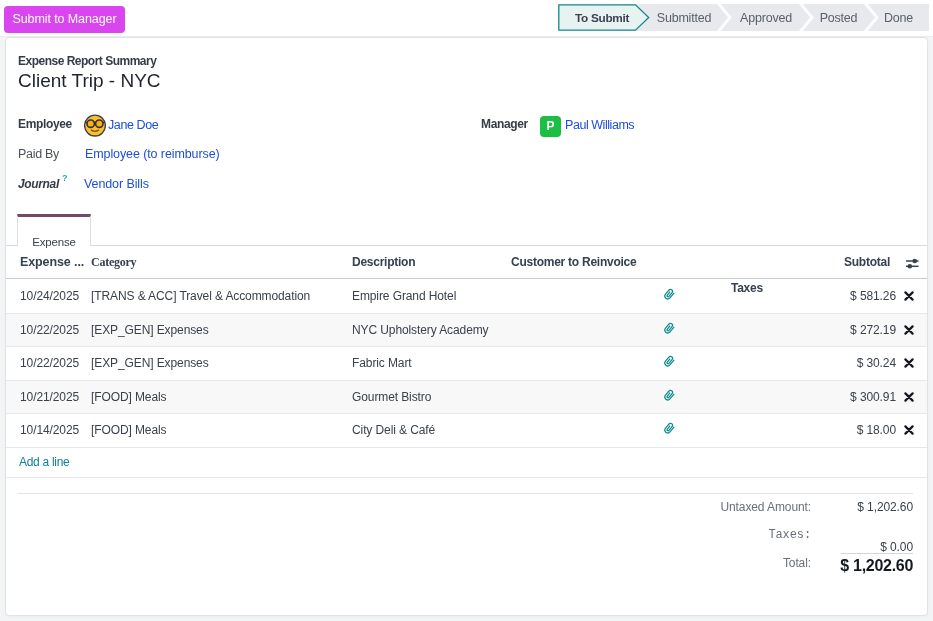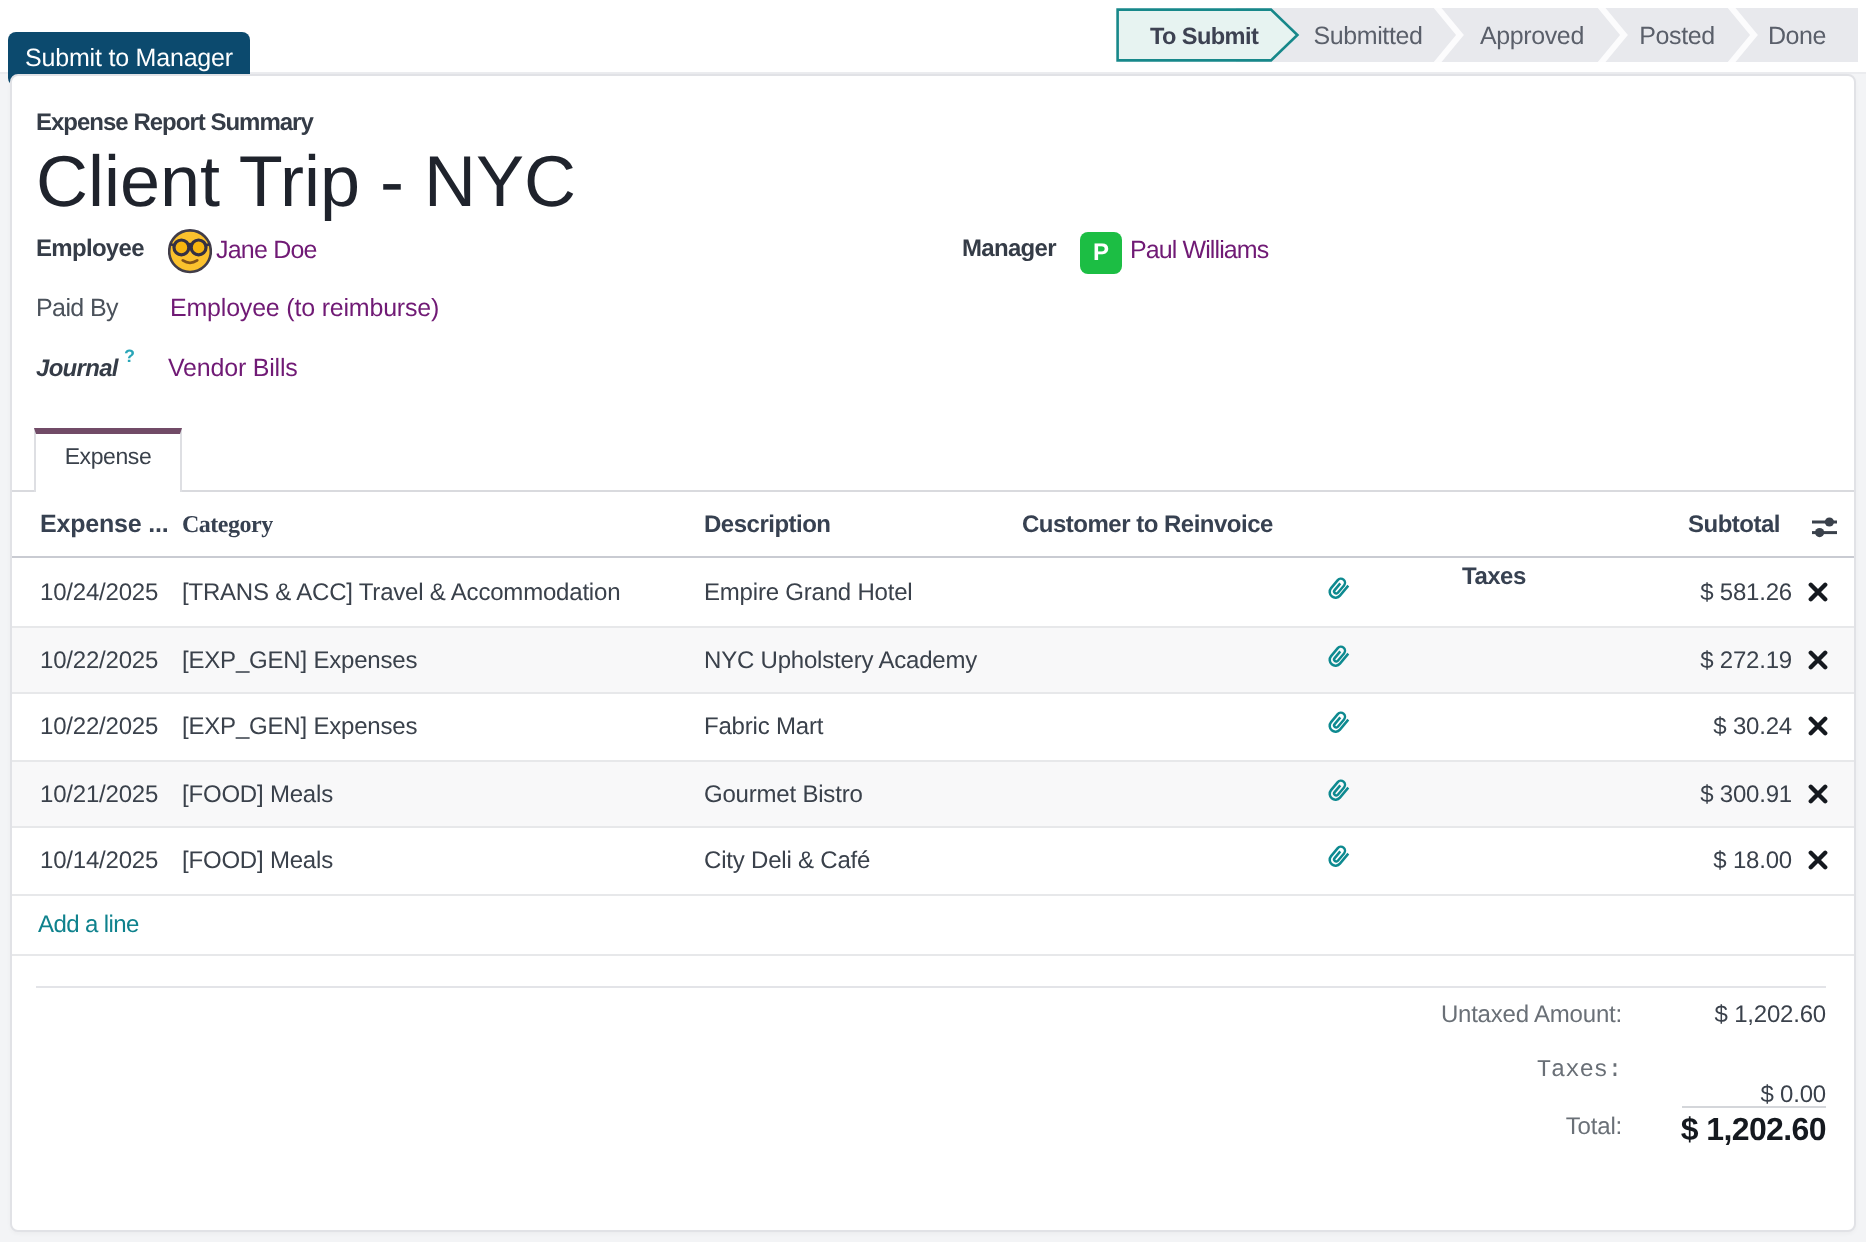--- a/index.html
+++ b/index.html
@@ -1,23 +1,23 @@
 <!DOCTYPE html>
 <html><head>
 <meta charset="utf-8">
 <style>
 * { margin:0; padding:0; box-sizing:border-box; }
 html,body { width:933px; height:621px; overflow:hidden; }
 body { font-family:"Liberation Sans",sans-serif; background:#F3F4F6; color:#3A414B; font-size:12px; position:relative; }
 .abs { position:absolute; }
 .topbar { position:absolute; left:0; top:0; width:933px; height:37px; background:#fff; border-bottom:1px solid #EBECEF; }
-.btn { position:absolute; left:4px; top:16px; width:121px; height:27px; background:#0c4a6e; border-radius:4px; color:#fff; font-size:12.5px; letter-spacing:-0.1px; line-height:26px; text-align:center; }
+.btn { position:absolute; left:4px; top:6px; width:121px; height:27px; background:#d946ef; border-radius:4px; color:#fff; font-size:12.5px; letter-spacing:-0.1px; line-height:26px; text-align:center; }
 .sheet { position:absolute; left:5px; top:37px; width:923px; height:579px; background:#fff; border:1px solid #E1E2E6; border-radius:4px; box-shadow:0 1px 2px rgba(0,0,0,0.03); }
 .lbl { position:absolute; font-weight:bold; font-size:12px; letter-spacing:-0.35px; color:#353C47; white-space:nowrap; }
-.val { position:absolute; font-size:12.5px; letter-spacing:-0.1px; color:#701a75; white-space:nowrap; }
+.val { position:absolute; font-size:12.5px; letter-spacing:-0.1px; color:#1d4ed8; white-space:nowrap; }
 .rowline { position:absolute; left:6px; width:921px; height:1px; background:#E7E8EA; }
 .cell { position:absolute; font-size:12px; letter-spacing:-0.1px; white-space:nowrap; color:#3A414B; }
 .hcell { position:absolute; font-size:12px; font-weight:bold; letter-spacing:-0.25px; white-space:nowrap; color:#374151; }
 .right { text-align:right; }
 .stripe { position:absolute; left:6px; width:921px; background:#F8F8F9; }
 </style>
 </head>
 <body>
 
 <div class="topbar"></div>
@@ -32,21 +32,21 @@
   <text x="17" y="18" font-size="11.8" font-weight="bold" letter-spacing="-0.3" fill="#3D4252" font-family="Liberation Sans">To Submit</text>
   <text x="126" y="18" text-anchor="middle" font-size="12.5" letter-spacing="-0.2" fill="#5A5F6A" font-family="Liberation Sans">Submitted</text>
   <text x="208" y="18" text-anchor="middle" font-size="12.5" letter-spacing="-0.2" fill="#5A5F6A" font-family="Liberation Sans">Approved</text>
   <text x="280.5" y="18" text-anchor="middle" font-size="12.5" letter-spacing="-0.2" fill="#5A5F6A" font-family="Liberation Sans">Posted</text>
   <text x="340.5" y="18" text-anchor="middle" font-size="12.5" letter-spacing="-0.2" fill="#5A5F6A" font-family="Liberation Sans">Done</text>
 </svg>
 
 <div class="sheet"></div>
 
 <div class="lbl" style="left:18px; top:54px; letter-spacing:-0.5px;">Expense Report Summary</div>
-<div class="abs" style="left:18px; top:70px; font-size:36px; color:#1F232C; letter-spacing:0; white-space:nowrap;">Client Trip - NYC</div>
+<div class="abs" style="left:18px; top:70px; font-size:19px; color:#1F232C; letter-spacing:0; white-space:nowrap;">Client Trip - NYC</div>
 
 <div class="lbl" style="left:18px; top:117px;">Employee</div>
 <svg class="abs" style="left:84px; top:114px;" width="22" height="23">
   <circle cx="11" cy="11.6" r="10.4" fill="#FBC12D" stroke="#413D49" stroke-width="1.3"></circle>
   <circle cx="6.7" cy="9.7" r="3.7" fill="#F6B40E" stroke="#343043" stroke-width="1.6"></circle>
   <circle cx="15.3" cy="9.7" r="3.7" fill="#F6B40E" stroke="#343043" stroke-width="1.6"></circle>
   <path d="M9.8,8.4 Q11,7.8 12.2,8.4" stroke="#343043" stroke-width="1.4" fill="none"></path>
   <path d="M1,8 L3.2,8.7 M21,8 L18.8,8.7" stroke="#343043" stroke-width="1.3" fill="none"></path>
   <path d="M7.4,16.2 Q11,18.6 14.6,16.2" stroke="#80511a" stroke-width="1.4" fill="none" stroke-linecap="round"></path>
 </svg>
@@ -58,21 +58,21 @@
 <div class="lbl" style="left:18px; top:177px;font-style:italic;">Journal</div>
 <div class="abs" style="left:62px; top:173px; font-size:9px; font-weight:bold; color:#2AA6B8;">?</div>
 <div class="val" style="left:84px; top:177px;">Vendor Bills</div>
 
 <div class="lbl" style="left:481px; top:117px;">Manager</div>
 <div class="abs" style="left:540px; top:116px; width:21px; height:21px; background:#1CBE44; border-radius:4px; color:#fff; font-weight:bold; font-size:12px; text-align:center; line-height:21px;">P</div>
 <div class="val" style="left:565px; top:118px; letter-spacing:-0.45px;">Paul Williams</div>
 
 <div class="abs" style="left:6px; top:245px; width:921px; height:1px; background:#D9DADE;"></div>
 <div class="abs" style="left:17px; top:214px; width:74px; height:32px; background:#fff; border-top:3px solid #714B67; border-left:1px solid #DEDFE3; border-right:1px solid #DEDFE3;"></div>
-<div class="abs" style="left:17px; top:223px; width:74px; text-align:center; color:#3A414B; font-size:11.5px; letter-spacing:-0.2px;">Expense</div>
+<div class="abs" style="left:17px; top:236px; width:74px; text-align:center; color:#3A414B; font-size:11.5px; letter-spacing:-0.2px;">Expense</div>
 
 <div class="hcell" style="left:20px; top:255px; font-size:12.5px; letter-spacing:-0.1px;">Expense ...</div>
 <div class="hcell" style="left:91px; top:255px;font-family:Liberation Serif, serif;">Category</div>
 <div class="hcell" style="left:352px; top:255px;">Description</div>
 <div class="hcell" style="left:511px; top:255px;">Customer to Reinvoice</div>
 <div class="hcell" style="left:731px; top:255px;margin-top:26px;">Taxes</div>
 <div class="hcell right" style="left:790px; top:255px; width:100px;">Subtotal</div>
 <svg class="abs" style="left:906px; top:258px;" width="13" height="11">
   <line x1="0" y1="3" x2="12.5" y2="3" stroke="#3A414B" stroke-width="1.5"></line>
   <circle cx="8.7" cy="3" r="2.3" fill="#3A414B"></circle>

